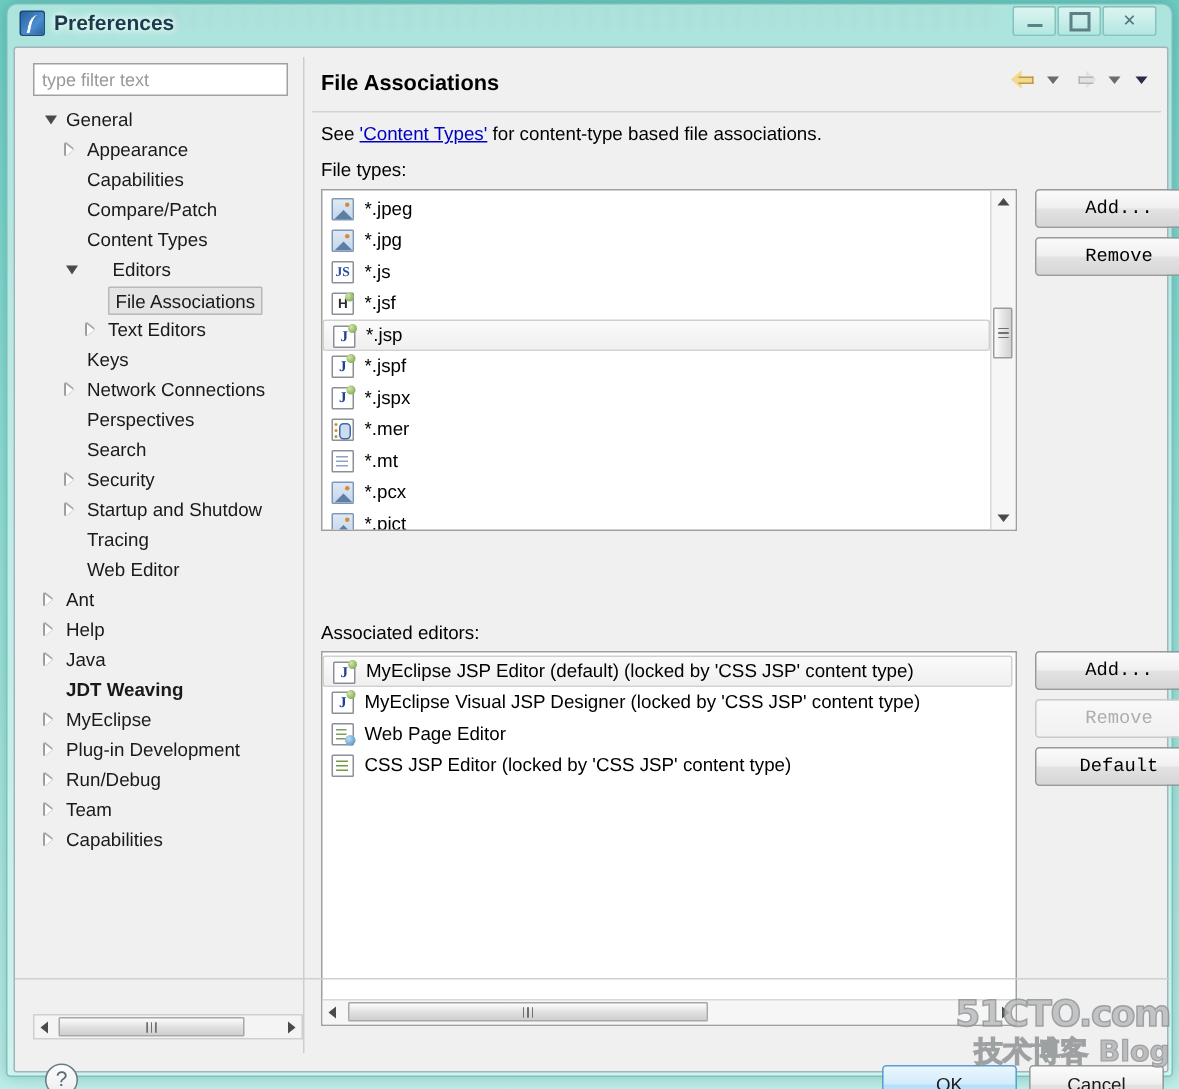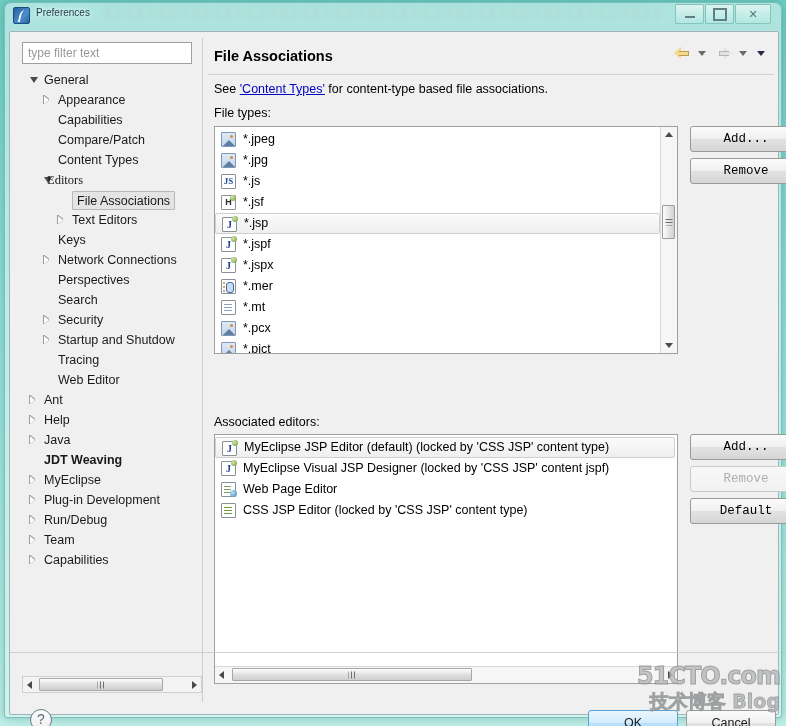--- a/index.html
+++ b/index.html
@@ -57,23 +57,24 @@
   #title-icon::after {
     content: "";
     position: absolute; left: 5px; top: 2px;
     width: 6px; height: 12px;
     border-left: 2px solid #fff;
     border-radius: 60% 0 60% 0;
     transform: skewX(-12deg);
   }
   #title-text {
     position: absolute; left: 31px; top: 4px;
-    font-size: 10px; color: #1b3a4b;
+    font-size: 14px; color: #1b3a4b;
     text-shadow: 0 0 4px rgba(255,255,255,.95), 0 0 7px rgba(255,255,255,.8);
     white-space: nowrap;
+    font-weight: bold;
   }
   .wbtn {
     position: absolute; top: 1px;
     width: 29px; height: 20px;
     border: 1px solid rgba(125,190,185,.9);
     background: linear-gradient(180deg, rgba(255,255,255,.58), rgba(190,235,230,.35));
     border-radius: 2px;
   }
   #btn-min  { right: 77px; }
   #btn-max  { right: 47px; }
@@ -505,21 +506,21 @@
             <span class="label" style="left: 36px;">Capabilities</span>
           </div>
           <div class="tnode">
             <span class="label" style="left: 36px;">Compare/Patch</span>
           </div>
           <div class="tnode">
             <span class="label" style="left: 36px;">Content Types</span>
           </div>
           <div class="tnode">
             <span class="tri-down" style="left: 22px;"></span>
-            <span class="label" style="left: 25px; font-family: Liberation Serif, serif;">Editors</span>
+            <span class="label" style="left: 53px;">Editors</span>
           </div>
           <div class="tnode selected">
             <span class="label" style="left: 50px;">File Associations</span>
           </div>
           <div class="tnode">
             <span class="tri-right" style="left: 36px;"></span>
             <span class="label" style="left: 50px;">Text Editors</span>
           </div>
           <div class="tnode">
             <span class="label" style="left: 36px;">Keys</span>
@@ -646,21 +647,21 @@
       </div>
 
       <button class="btn" style="left:482px; top:88px;">Add...</button>
       <button class="btn" style="left:482px; top:120px;">Remove</button>
 
       <div class="secline" style="left:6px; top:377px;">Associated editors:</div>
 
       <div class="listbox" id="assoc-editors-list" style="left:6px; top:396px; width:464px; height:250px;">
         <div id="assoc-editors-rows" style="position:absolute; left:0; top:2px; right:2px;">
             <div class="listrow sel"><span class="ficon ic-jsp">J</span><span>MyEclipse JSP Editor (default) (locked by 'CSS JSP' content type)</span></div>
-            <div class="listrow"><span class="ficon ic-jsp">J</span><span>MyEclipse Visual JSP Designer (locked by 'CSS JSP' content jspf)</span></div>
+            <div class="listrow"><span class="ficon ic-jsp">J</span><span>MyEclipse Visual JSP Designer (locked by 'CSS JSP' content type)</span></div>
             <div class="listrow"><span class="ficon ic-web"></span><span>Web Page Editor</span></div>
             <div class="listrow"><span class="ficon ic-css"></span><span>CSS JSP Editor (locked by 'CSS JSP' content type)</span></div>
           </div>
         <div class="hsb">
           <div class="sb-arrow sb-left" style="left:4px; top:4px;"></div>
           <div class="sb-thumb-h" style="left:17px; width:240px;">
             <div class="sb-grip-h"></div>
           </div>
           <div class="sb-arrow sb-right" style="right:4px; top:4px;"></div>
         </div>

